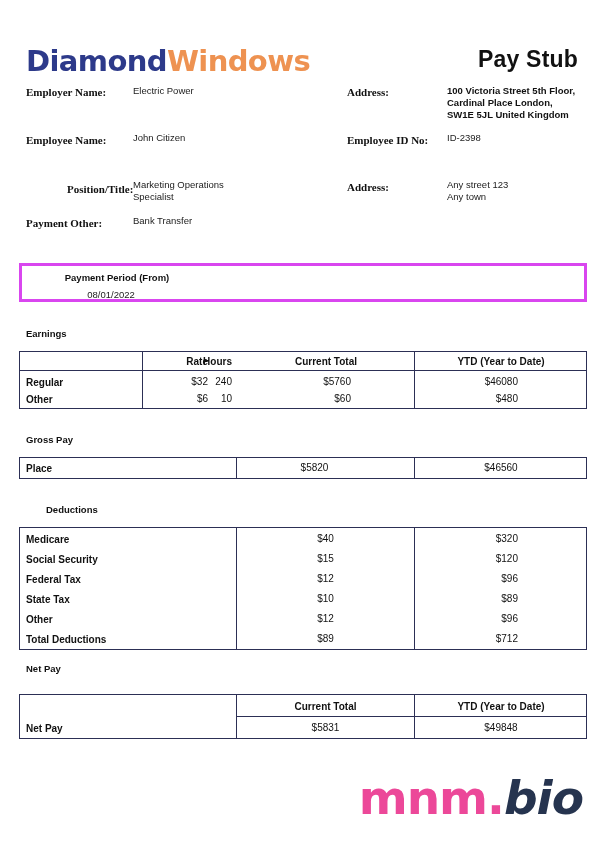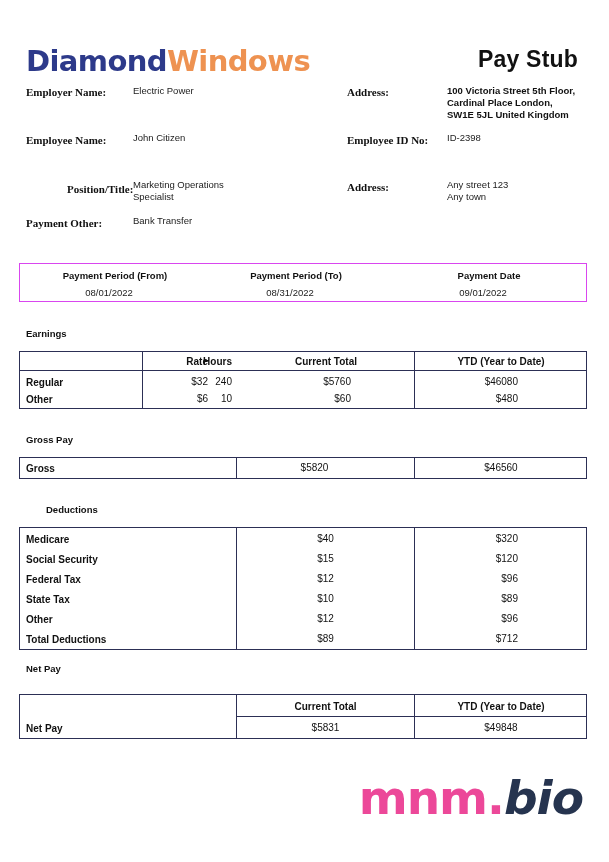--- a/index.html
+++ b/index.html
@@ -35,21 +35,21 @@
     }
 
     
     .lbl { font-weight: bold; font-size: 11px; color: #111; white-space: nowrap; font-family: Liberation Serif, serif; }
     .val { font-size: 9.5px; color: #222; line-height: 12px; white-space: nowrap; }
     .val.b { font-weight: bold; color: #111; }
 
     
     .period-box {
       left: 19px; top: 263px; width: 568px; height: 39px;
-      border: 1px solid #d946ef;
+      border: 3px solid #d946ef;
     }
     .period-col { position: absolute; top: 0; height: 100%; width: 190px; text-align: center; }
     .period-col .h { position: absolute; top: 6px; left: 0; right: 0; font-weight: bold; font-size: 9.5px; }
     .period-col .v { position: absolute; top: 23px; left: 0; right: 12px; font-size: 9.5px; color: #222; }
 
     .section-title { left: 26px; font-weight: bold; font-size: 9.5px; }
 
     
     .tbl { position: absolute; border: 1px solid #2c2f55; left: 19px; width: 568px; }
     .vline { position: absolute; top: 0; bottom: 0; width: 1px; background: #2c2f55; }
@@ -108,28 +108,20 @@
 </div>
 
 <div class="abs lbl" style="left:26px; top:217px;">Payment Other:</div>
 <div class="abs val" style="left:133px; top:215px;">Bank Transfer</div>
 
 <div class="abs period-box">
   <div class="period-col" style="left:0;">
     <div class="h">Payment Period (From)</div>
     <div class="v">08/01/2022</div>
   </div>
-  <div class="period-col" style="left:181px;">
-    <div class="h">Payment Period (To)</div>
-    <div class="v">08/31/2022</div>
-  </div>
-  <div class="period-col" style="left:374px;">
-    <div class="h">Payment Date</div>
-    <div class="v">09/01/2022</div>
-  </div>
 </div>
 
 <div class="abs section-title" style="top:328px;">Earnings</div>
 <div class="tbl" style="top:351px; height:58px;">
   <div class="vline" style="left:122px;"></div>
   <div class="vline" style="left:394px;"></div>
   <div class="hline" style="left:0; right:0; top:18px;"></div>
 
   <div class="cell b r" style="left:122px; width:66px; top:4px;">Rate</div>
   <div class="cell b r" style="left:188px; width:24px; top:4px; overflow:visible;">
@@ -152,21 +144,21 @@
     <div class="cell r" style="left:216px; width:115px; top:41px;">$60</div>
     <div class="cell r" style="left:395px; width:103px; top:41px;">$480</div>
   </div>
 </div>
 
 <div class="abs section-title" style="top:434px;">Gross Pay</div>
 <div class="tbl" style="top:457px; height:22px;">
   <div class="vline" style="left:216px;"></div>
   <div class="vline" style="left:394px;"></div>
   <div>
-    <div class="cell b" style="left:6px; top:5px;">Gross</div>
+    <div class="cell b" style="left:6px; top:5px;">Place</div>
     <div class="cell c" style="left:216px; width:157px; top:4px;">$5820</div>
     <div class="cell c" style="left:395px; width:172px; top:4px;">$46560</div>
   </div>
 </div>
 
 <div class="abs section-title" style="top:504px;padding-left:20px;">Deductions</div>
 <div class="tbl" style="top:527px; height:123px;">
   <div class="vline" style="left:216px;"></div>
   <div class="vline" style="left:394px;"></div>
   <div id="ded-rows">

